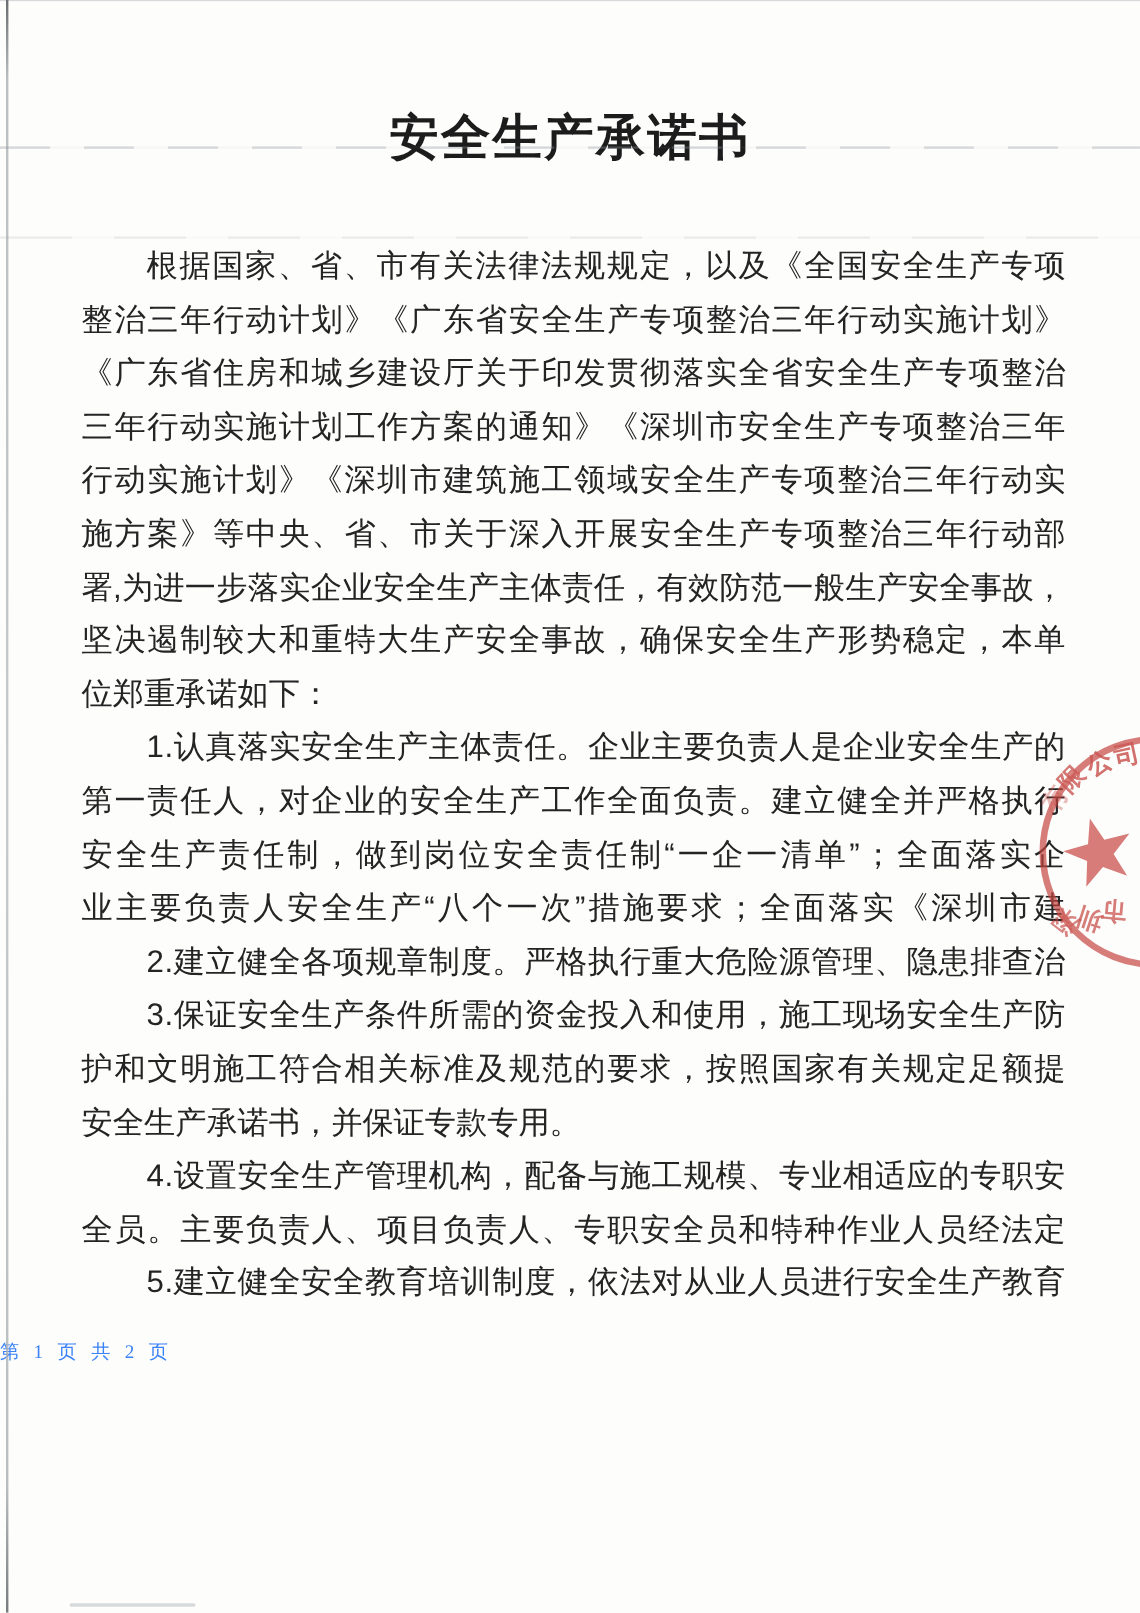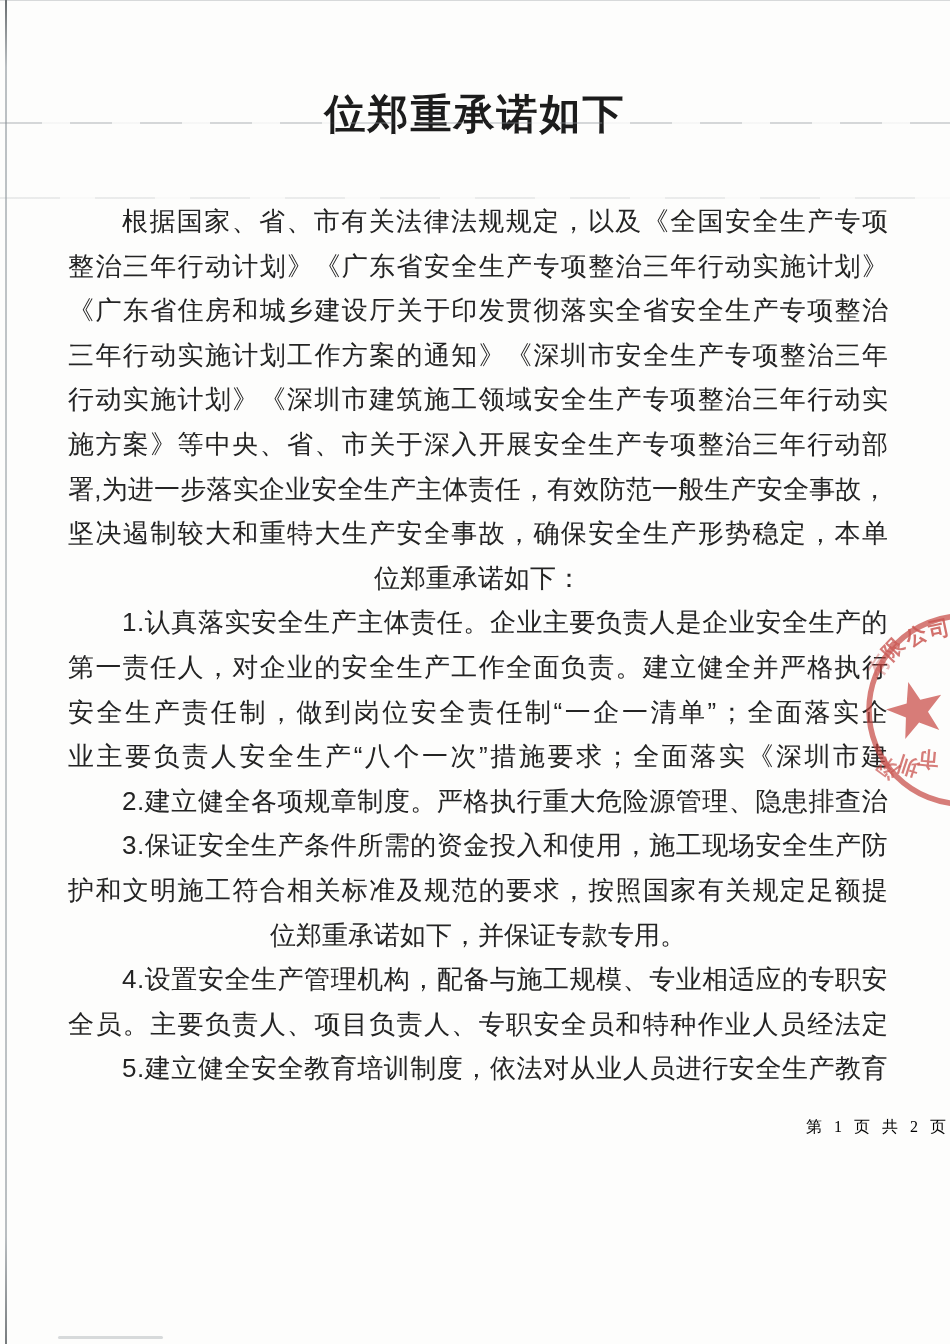--- a/index.html
+++ b/index.html
@@ -54,27 +54,27 @@
     width: 820px;
     color: #242424;
   }
   .line {
     height: 44.6px; line-height: 44.6px;
     font-size: 26px;
     white-space: nowrap;
   }
   .line.fill { display: flex; justify-content: space-between; }
   .line.indent { padding-left: 54px; }
-  .line.plain { text-align: center; }
+  .line.plain { text-align: left; }
   .doc-footer {
     margin-top: 26px;
-    text-align: right;
+    text-align: left;
     font-family: "Liberation Serif", "DejaVu Serif", serif;
     font-size: 16px; letter-spacing: 4px;
-    color: #000000;
+    color: #3b82f6;
   }
   
   .stamp {
     position: absolute; top: 600px; right: 0;
     width: 100px; height: 230px;
     pointer-events: none;
   }
   .stamp text {
     font-size: 21px; font-weight: 700;
     fill: #c4423d;
@@ -86,21 +86,21 @@
 <body>
 
 <div class="page">
 
   <div class="edge-line-left"></div>
   <div class="edge-line-top"></div>
   <div class="scan-streak-1"></div>
   <div class="scan-streak-2"></div>
   <div class="scan-smudge-bottom"></div>
 
-  <div class="doc-title">位郑重承诺如下</div>
+  <div class="doc-title">安全生产承诺书</div>
 
   <div class="doc-body">
       <div class="line indent fill">
         <span>根</span>
         <span>据</span>
         <span>国</span>
         <span>家</span>
         <span>、</span>
         <span>省</span>
         <span>、</span>
@@ -570,21 +570,21 @@
         <span>国</span>
         <span>家</span>
         <span>有</span>
         <span>关</span>
         <span>规</span>
         <span>定</span>
         <span>足</span>
         <span>额</span>
         <span>提</span>
       </div>
-      <div class="line plain">位郑重承诺如下，并保证专款专用。</div>
+      <div class="line plain">安全生产承诺书，并保证专款专用。</div>
       <div class="line indent fill">
         <span>4</span>
         <span>.</span>
         <span>设</span>
         <span>置</span>
         <span>安</span>
         <span>全</span>
         <span>生</span>
         <span>产</span>
         <span>管</span>

